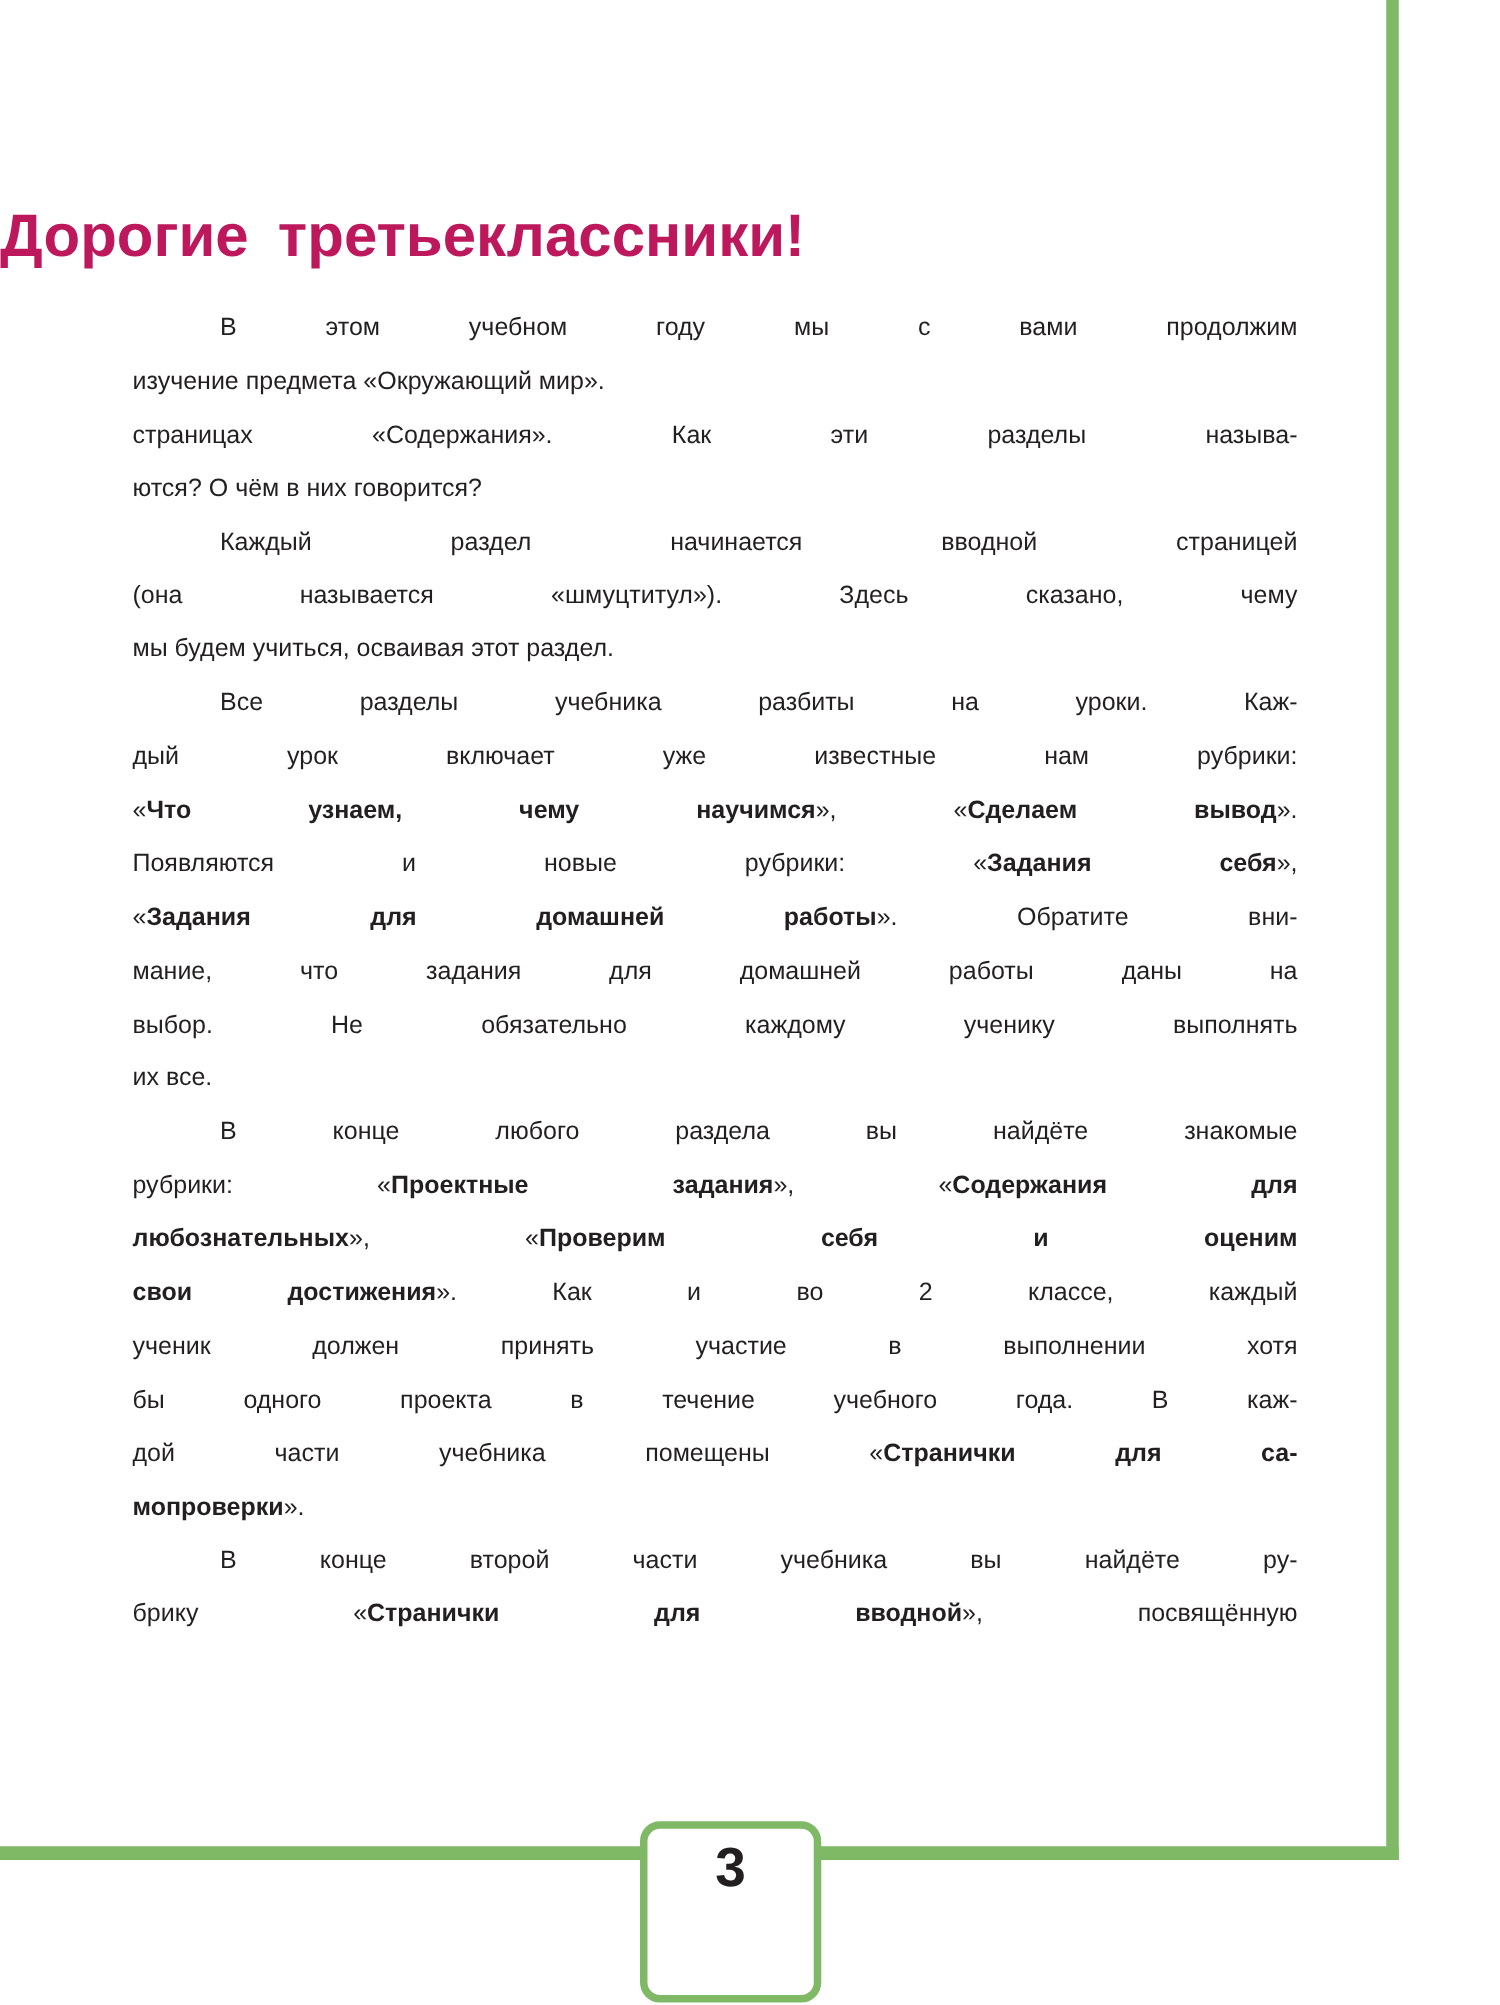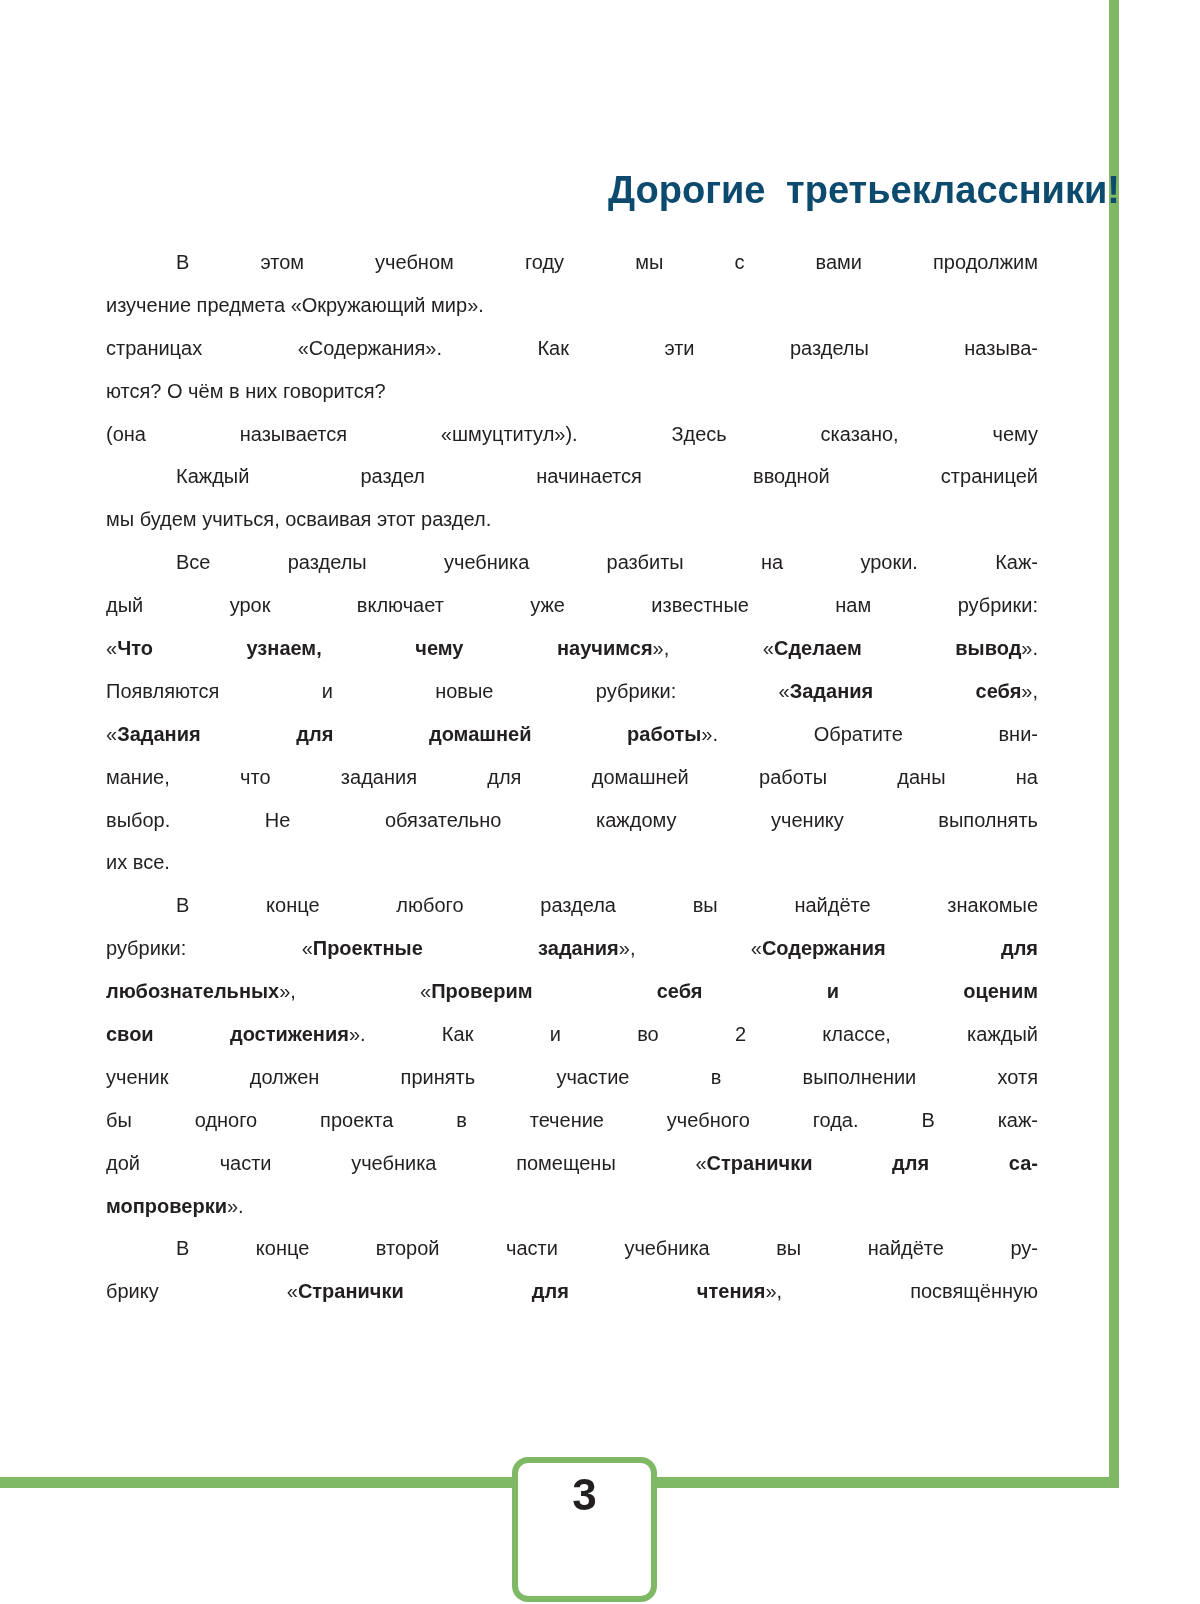--- a/index.html
+++ b/index.html
@@ -21,22 +21,22 @@
     position: absolute; left: 512px; top: 1457px; width: 145px; height: 145px;
     box-sizing: border-box; border: 6px solid #80b966; border-radius: 16px;
     background: #ffffff;
     display: flex; justify-content: center; align-items: flex-start;
   }
   .page-number {
     margin-top: 10px; font-weight: bold; font-size: 44px; line-height: 44px; color: #231f20;
   }
   .title {
     position: absolute; left: 0; width: 1120px; top: 168px; height: 44px;
-    text-align: right; font-weight: bold; font-size: 38px; line-height: 44px;
-    color: #0c4a6e; word-spacing: 10px;
+    text-align: left; font-weight: bold; font-size: 48px; line-height: 44px;
+    color: #be185d; word-spacing: 10px;
   }
   .body-text {
     position: absolute; left: 82px; top: 241px; width: 956px;
   }
   .line {
     display: block; height: 42.9px; line-height: 42.9px; font-size: 20px;
     text-align: justify; text-align-last: justify; white-space: nowrap; margin-left: 24px;
   }
   .line.indent { padding-left: 70px; }
   .line.last { text-align-last: left; }
@@ -48,38 +48,38 @@
 <div class="frame-right"></div>
 <div class="frame-bottom"></div>
 
 <h1 class="title" style="margin:0;">Дорогие третьеклассники!</h1>
 
 <div class="body-text" id="body-text">
     <div class="line indent"><span>В этом учебном году мы с вами продолжим</span></div>
     <div class="line last"><span>изучение предмета «Окружающий мир».</span></div>
     <div class="line"><span>страницах «Содержания». Как эти разделы называ-</span></div>
     <div class="line last"><span>ются? О чём в них говорится?</span></div>
+    <div class="line indent"><span>Каждый раздел начинается вводной страницей</span></div>
     <div class="line"><span>(она называется «шмуцтитул»). Здесь сказано, чему</span></div>
-    <div class="line indent"><span>Каждый раздел начинается вводной страницей</span></div>
     <div class="line last"><span>мы будем учиться, осваивая этот раздел.</span></div>
     <div class="line indent"><span>Все разделы учебника разбиты на уроки. Каж-</span></div>
     <div class="line"><span>дый урок включает уже известные нам рубрики:</span></div>
     <div class="line"><span>«</span><span class="b">Что узнаем, чему научимся</span><span>», «</span><span class="b">Сделаем вывод</span><span>».</span></div>
     <div class="line"><span>Появляются и новые рубрики: «</span><span class="b">Задания себя</span><span>»,</span></div>
     <div class="line"><span>«</span><span class="b">Задания для домашней работы</span><span>». Обратите вни-</span></div>
     <div class="line"><span>мание, что задания для домашней работы даны на</span></div>
     <div class="line"><span>выбор. Не обязательно каждому ученику выполнять</span></div>
     <div class="line last"><span>их все.</span></div>
     <div class="line indent"><span>В конце любого раздела вы найдёте знакомые</span></div>
     <div class="line"><span>рубрики: «</span><span class="b">Проектные задания</span><span>», «</span><span class="b">Содержания для</span></div>
     <div class="line"><span class="b">любознательных</span><span>», «</span><span class="b">Проверим себя и оценим</span></div>
     <div class="line"><span class="b">свои достижения</span><span>». Как и во 2 классе, каждый</span></div>
     <div class="line"><span>ученик должен принять участие в выполнении хотя</span></div>
     <div class="line"><span>бы одного проекта в течение учебного года. В каж-</span></div>
     <div class="line"><span>дой части учебника помещены «</span><span class="b">Странички для са-</span></div>
     <div class="line last"><span class="b">мопроверки</span><span>».</span></div>
     <div class="line indent"><span>В конце второй части учебника вы найдёте ру-</span></div>
-    <div class="line"><span>брику «</span><span class="b">Странички для чтения</span><span>», посвящённую</span></div>
+    <div class="line"><span>брику «</span><span class="b">Странички для вводной</span><span>», посвящённую</span></div>
   </div>
 
 <div class="page-box">
   <span class="page-number">3</span>
 </div>
 
 </body></html>

